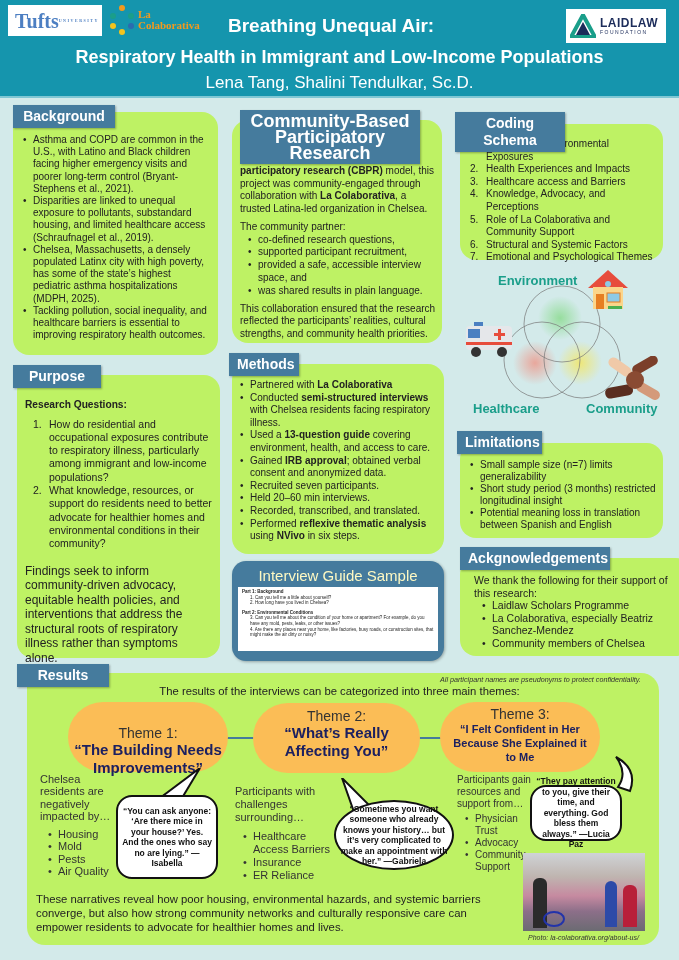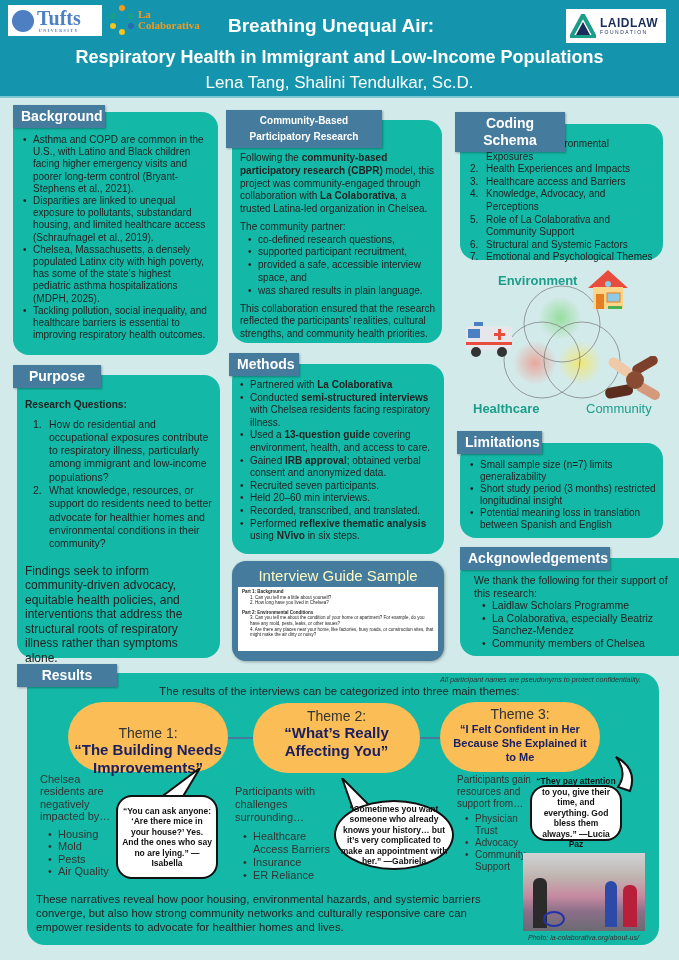--- a/index.html
+++ b/index.html
@@ -1,35 +1,35 @@
 <!DOCTYPE html>
 <html><head>
 <meta charset="utf-8">
 <style>
 *{box-sizing:border-box;margin:0;padding:0}
 body{width:679px;height:960px;background:#d3eaea;font-family:"Liberation Sans",sans-serif;color:#222;position:relative;overflow:hidden}
 .header{position:absolute;left:0;top:0;width:679px;height:98px;background:#1595ad;border-bottom:2px solid #7fc7d4}
 .logo-tufts{position:absolute;left:8px;top:5px;width:94px;height:31px;background:#fff;display:flex;align-items:center;padding:2px 4px}
 .tufts-seal{width:22px;height:22px;border-radius:50%;background:#4d7fc2;margin-right:3px}
-.tufts-txt{display:flex;flex-direction:column;align-items:center;color:#4d7fc2;font-family:"Liberation Serif",serif;font-weight:bold}
+.tufts-txt{display:flex;flex-direction:row;align-items:center;color:#4d7fc2;font-family:"Liberation Serif",serif;font-weight:bold}
 .tufts-name{font-size:20px;line-height:20px}
 .tufts-uni{font-size:4px;letter-spacing:1.5px;color:#4d7fc2}
 .logo-lac{position:absolute;left:108px;top:5px;display:flex;align-items:center}
 .lac-mark{width:28px;height:30px;position:relative}
 .lac-mark span{position:absolute;width:6px;height:6px;border-radius:50%}
 .lac-txt{color:#f39a1d;font-family:"Liberation Serif",serif;font-size:11px;line-height:11px;font-weight:bold;margin-left:2px}
 .title1{position:absolute;left:228px;top:15px;color:#fff;font-weight:bold;font-size:19px}
 .title2{position:absolute;left:0;width:679px;top:47px;text-align:center;color:#fff;font-weight:bold;font-size:18px}
 .authors{position:absolute;left:0;width:679px;top:73px;text-align:center;color:#fff;font-size:17px}
 .logo-laid{position:absolute;left:566px;top:9px;width:100px;height:34px;background:#fff;display:flex;align-items:center;padding:0 4px}
 .laid-tri{width:26px;height:24px;position:relative}
 .laid-name{display:flex;flex-direction:column;margin-left:4px}
 .laid-a{font-size:12px;font-weight:bold;color:#1c2c5a;line-height:12px;letter-spacing:0.5px}
 .laid-b{font-size:5px;color:#1c2c5a;letter-spacing:1.5px}
-.card{position:absolute;background:#14b8a6;border-radius:16px}
+.card{position:absolute;background:#bef264;border-radius:16px}
 .tag{position:absolute;background:#457b9d;color:#fff;font-weight:bold;font-size:14px;padding:3px 8px;box-shadow:1px 1px 2px rgba(0,0,0,.3);text-align:center;line-height:17px}
 .txt{font-size:10.2px;line-height:12.6px;color:#222}
 ul.b{list-style:none}
 ul.b li{position:relative;padding-left:10px}
 ul.b li:before{content:"•";position:absolute;left:0}
 ol.n{list-style:none}
 ol.n li{position:relative;padding-left:16px}
 ol.n li .num{position:absolute;left:0}
 .theme{position:absolute;background:#fbbd56;border-radius:40px;text-align:center;color:#1c2060}
 .theme .tl{font-size:14px;color:#333;font-weight:normal}
@@ -78,21 +78,21 @@
 </div>
 
 <div class="card" style="left:13px;top:112px;width:205px;height:243px;padding:22px 8px 0 10px">
   <ul class="b txt" style="font-size:10px;line-height:12.2px">
     <li>Asthma and COPD are common in the U.S., with Latino and Black children facing higher emergency visits and poorer long-term control (Bryant-Stephens et al., 2021).</li>
     <li>Disparities are linked to unequal exposure to pollutants, substandard housing, and limited healthcare access (Schraufnagel et al., 2019).</li>
     <li>Chelsea, Massachusetts, a densely populated Latinx city with high poverty, has some of the state’s highest pediatric asthma hospitalizations (MDPH, 2025).</li>
     <li>Tackling pollution, social inequality, and healthcare barriers is essential to improving respiratory health outcomes.</li>
   </ul>
 </div>
-<div class="tag" style="left:13px;top:105px;width:92px">Background</div>
+<div class="tag" style="left:13px;top:105px;width:102px">Background</div>
 
 <div class="card" style="left:17px;top:375px;width:203px;height:283px;padding:24px 8px 0 8px">
   <div class="txt" style="font-weight:bold;margin-bottom:6px">Research Questions:</div>
   <ol class="n txt" style="padding-left:8px;font-size:10.5px;line-height:13.3px">
     <li><span class="num">1.</span><span>How do residential and occupational exposures contribute to respiratory illness, particularly among immigrant and low-income populations?</span></li>
     <li><span class="num">2.</span><span>What knowledge, resources, or support do residents need to better advocate for healthier homes and environmental conditions in their community?</span></li>
   </ol>
   <div style="font-size:12px;line-height:14.5px;margin-top:13px">Findings seek to inform community-driven advocacy, equitable health policies, and interventions that address the structural roots of respiratory illness rather than symptoms alone.</div>
 </div>
 <div class="tag" style="left:13px;top:365px;width:88px">Purpose</div>
@@ -103,21 +103,21 @@
   </div>
   <div class="txt" style="font-size:10px;margin-top:5px">The community partner:</div>
   <ul class="b txt" style="font-size:10px;line-height:12.8px;padding-left:8px">
     <li>co-defined research questions,</li>
     <li>supported participant recruitment,</li>
     <li>provided a safe, accessible interview space, and</li>
     <li>was shared results in plain language.</li>
   </ul>
   <div class="txt" style="font-size:10px;line-height:12.8px;margin-top:5px">This collaboration ensured that the research reflected the participants’ realities, cultural strengths, and community health priorities.</div>
 </div>
-<div class="tag" style="left:226px;top:110px;width:156px;font-size:10px;line-height:16px">
+<div class="tag" style="left:240px;top:110px;width:180px;font-size:18px;line-height:16px">
   <div>Community-Based</div>
     <div>Participatory Research</div>
 </div>
 
 <div class="card" style="left:232px;top:364px;width:212px;height:190px;padding:15px 6px 0 8px">
   <ul class="b txt" style="font-size:10px;line-height:12.6px">
     <li><span>Partnered with </span><b>La Colaborativa</b></li>
     <li><span>Conducted </span><b>semi-structured interviews</b><span> with Chelsea residents facing respiratory illness.</span></li>
     <li><span>Used a </span><b>13-question guide</b><span> covering environment, health, and access to care.</span></li>
     <li><span>Gained </span><b>IRB approval</b><span>; obtained verbal consent and anonymized data.</span></li>
@@ -197,21 +197,21 @@
       <circle cx="38" cy="32" r="5" fill="#333"></circle>
   </svg>
   <svg width="62" height="52" viewBox="0 0 62 52" style="position:absolute;left:148px;top:88px">
     <rect x="4" y="6" width="26" height="10" rx="5" fill="#f0c9a8" transform="rotate(35 17 11)"></rect>
     <rect x="28" y="4" width="28" height="10" rx="5" fill="#7b3f2a" transform="rotate(-30 42 9)"></rect>
     <rect x="2" y="30" width="28" height="11" rx="5" fill="#5a2d1f" transform="rotate(-10 16 35)"></rect>
     <rect x="32" y="30" width="26" height="10" rx="5" fill="#d49a7a" transform="rotate(30 45 35)"></rect>
     <circle cx="32" cy="24" r="9" fill="#8a4b33"></circle>
   </svg>
   <div style="position:absolute;left:18px;top:133px;color:#1a9e8a;font-weight:bold;font-size:13px">Healthcare</div>
-  <div style="position:absolute;left:131px;top:133px;color:#1a9e8a;font-weight:normal;font-size:13px">Community</div>
+  <div style="position:absolute;left:131px;top:133px;color:#1a9e8a;font-weight:bold;font-size:13px">Community</div>
 </div>
 
 <div class="card" style="left:460px;top:443px;width:203px;height:95px;padding:16px 6px 0 10px">
   <ul class="b txt" style="font-size:10px;line-height:12px">
     <li>Small sample size (n=7) limits generalizability</li>
     <li>Short study period (3 months) restricted longitudinal insight</li>
     <li>Potential meaning loss in translation between Spanish and English</li>
   </ul>
 </div>
 <div class="tag" style="left:457px;top:431px;width:85px">Limitations</div>
@@ -220,21 +220,21 @@
   <div class="txt" style="font-size:10.5px;line-height:12.5px">We thank the following for their support of this research:</div>
   <ul class="b txt" style="font-size:10.5px;line-height:12.5px;padding-left:8px">
     <li>Laidlaw Scholars Programme</li>
     <li>La Colaborativa, especially Beatriz Sanchez-Mendez</li>
     <li>Community members of Chelsea</li>
   </ul>
 </div>
 <div class="tag" style="left:460px;top:547px;width:150px">Ackgnowledgements</div>
 
 <div class="card" style="left:27px;top:673px;width:632px;height:272px;border-radius:0 18px 18px 18px"></div>
-<div class="tag" style="left:17px;top:664px;width:100px">Results</div>
+<div class="tag" style="left:17px;top:664px;width:92px">Results</div>
 <div style="position:absolute;left:440px;top:675px;font-style:italic;font-size:7.2px;color:#333">All participant names are pseudonyms to protect confidentiality.</div>
 <div style="position:absolute;left:0;width:679px;top:685px;text-align:center;font-size:11.3px;color:#222">The results of the interviews can be categorized into three main themes:</div>
 
 <div class="connector" style="left:225px;top:737px;width:35px"></div>
 <div class="connector" style="left:418px;top:737px;width:35px"></div>
 
 <div class="theme" style="left:68px;top:702px;width:160px;height:70px;padding-top:23px">
   <div class="tl">Theme 1:</div>
   <div class="tq">“The Building Needs Improvements”</div>
 </div>

